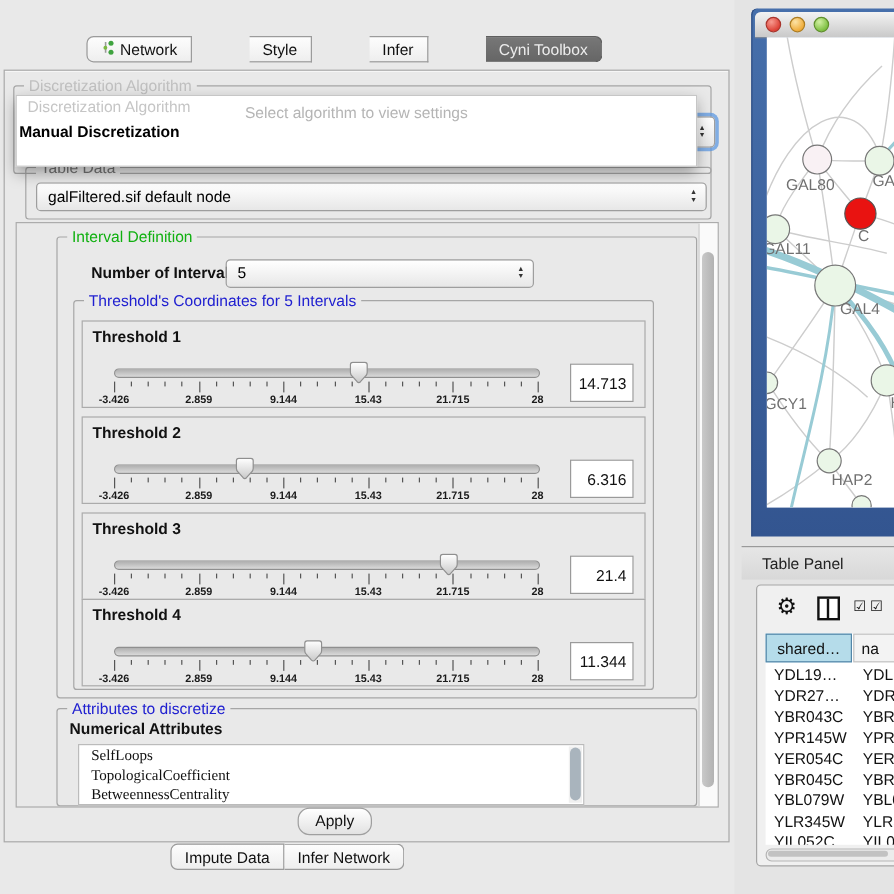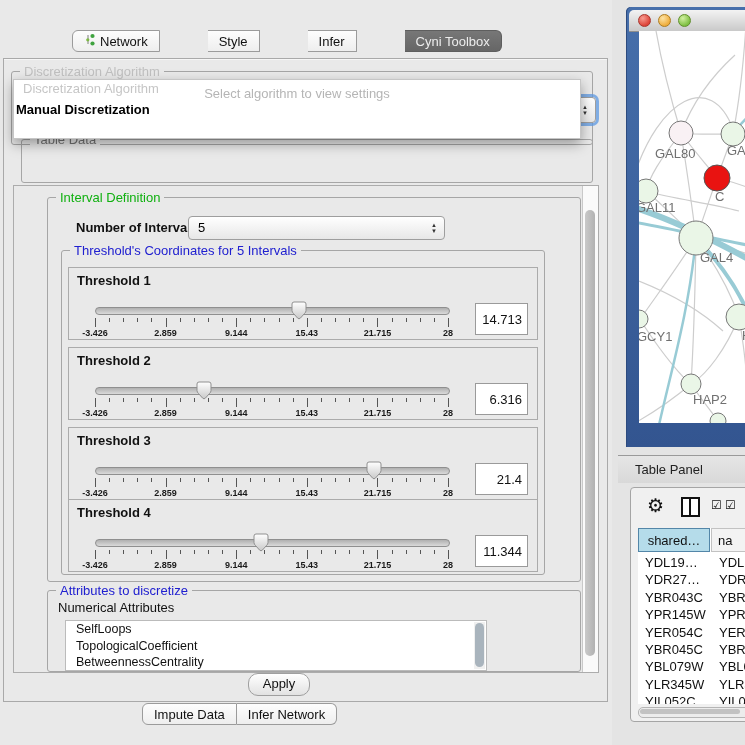--- a/index.html
+++ b/index.html
@@ -64,21 +64,21 @@
   .tick{position:absolute;width:1px;background:#555;}
   .tick.minor{top:50px;height:4px;}
   .tick.major{top:50px;height:9px;}
   .axis-label{position:absolute;top:60px;transform:translateX(-50%);font-size:9px;font-weight:bold;color:#1a1a1a;white-space:nowrap;}
   .thumb{position:absolute;top:33px;transform:translateX(-50%);}
   .th-value{position:absolute;left:406px;top:35px;width:53px;height:32px;background:#fff;border:1px solid #9a9a9a;
     font-size:13px;line-height:32px;text-align:right;padding-right:5px;box-sizing:border-box;}
 
   
   #attr-list{position:absolute;left:17px;top:29px;width:420px;height:49px;background:#fff;
-    border:1px solid #bbb;overflow:hidden;}
+    border:1px solid #bbb;overflow:hidden;font-family:Liberation Serif, serif;}
   .attr-item{font-size:12.5px;line-height:16.5px;padding-left:10px;color:#111;white-space:nowrap;}
   #attr-scroll{position:absolute;right:1px;top:1px;width:11px;height:47px;background:#f0f0f0;}
   #attr-thumb{position:absolute;left:1px;top:1px;width:9px;height:44px;border-radius:5px;background:#a9b4bd;}
 
   
   #apply-btn{position:absolute;left:244px;top:614px;width:60px;height:21px;border:1px solid #9f9f9f;
     border-radius:10px;background:linear-gradient(#ffffff,#e2e2e2);font-size:13px;text-align:center;line-height:20px;}
 
   
   #net-window{position:absolute;left:626px;top:7px;width:126px;height:440px;
@@ -164,20 +164,27 @@
     </div>
 
     <div id="algo-popup">
       <span class="popup-ghost-title">Discretization Algorithm</span>
       <div class="popup-placeholder">Select algorithm to view settings</div>
       <div class="popup-opt b" style="top:22px;">Manual Discretization</div>
     </div>
 
     <div class="group" style="left:17px;top:80px;width:570px;height:42px;">
       <span class="gtitle plain">Table Data</span>
+      <div class="combo" style="left:8px;top:12px;width:548px;height:22px;">
+        <span>galFiltered.sif default node</span>
+        <span class="stepper">
+            <span>▲</span>
+            <span>▼</span>
+          </span>
+      </div>
     </div>
 
     <div id="scroll-area">
 
       <div class="group" style="left:33px;top:11px;width:532px;height:383px;">
         <span class="gtitle green">Interval Definition</span>
         <div style="position:absolute;left:28px;top:22px;font-size:13px;font-weight:bold;">Number of Intervals</div>
         <div class="combo" style="left:140px;top:18px;width:246px;height:22px;">
           <span>5</span>
           <span class="stepper">
@@ -356,21 +363,21 @@
                     </svg></span>
                 </div>
                 <div class="th-value">11.344</div>
               </div>
             </div>
         </div>
       </div>
 
       <div class="group" style="left:33px;top:404px;width:532px;height:80px;">
         <span class="gtitle blue">Attributes to discretize</span>
-        <div style="position:absolute;left:10px;top:9px;font-size:13px;font-weight:normal;">Numerical Attributes</div>
+        <div style="position:absolute;left:10px;top:9px;font-size:13px;font-weight:bold;">Numerical Attributes</div>
         <div id="attr-list">
           <div id="attr-items">
               <div class="attr-item">SelfLoops</div>
               <div class="attr-item">TopologicalCoefficient</div>
               <div class="attr-item">BetweennessCentrality</div>
             </div>
           <div id="attr-scroll">
               <div id="attr-thumb"></div>
             </div>
         </div>

